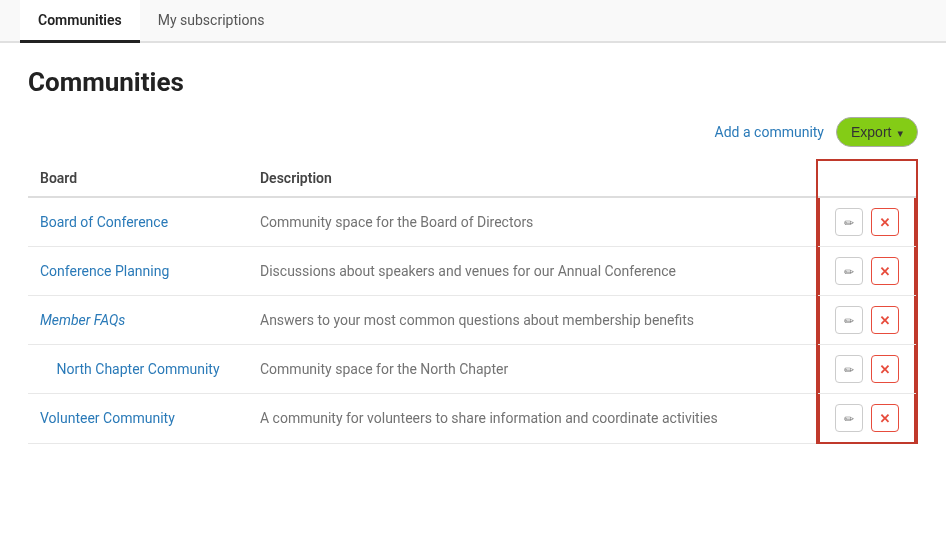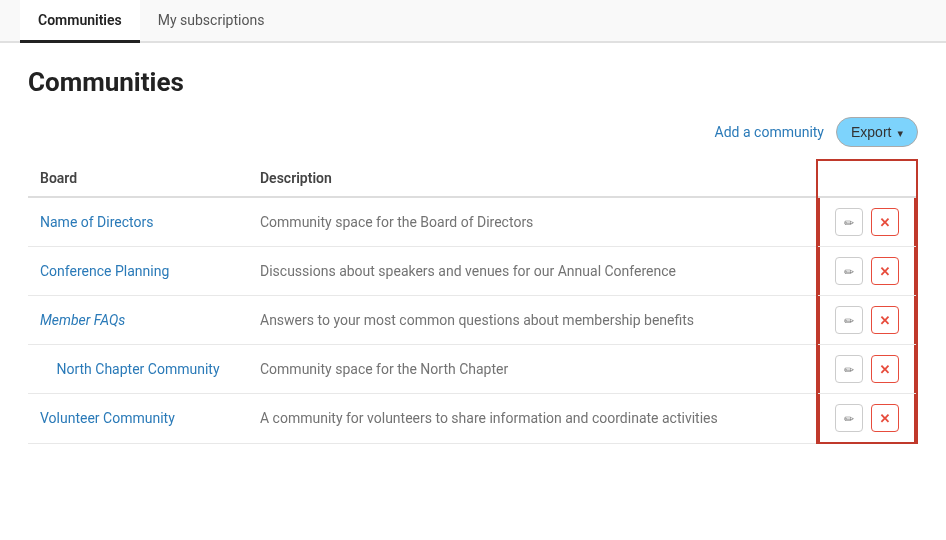--- a/index.html
+++ b/index.html
@@ -58,21 +58,21 @@
     .add-community-link {
       color: #2a7ab8;
       text-decoration: none;
       font-size: 14px;
       cursor: pointer;
     }
     .export-btn {
       border: 1px solid #aaa;
       border-radius: 20px;
       padding: 6px 14px;
-      background: #7dd3fc;
+      background: #84cc16;
       cursor: pointer;
       font-size: 14px;
       color: #333;
       display: flex;
       align-items: center;
       gap: 6px;
     }
     
     .communities-table {
       width: 100%;
@@ -206,21 +206,21 @@
             <span>Board</span>
           </th>
           <th>
             <span>Description</span>
           </th>
           <th class="actions-col actions-col-header"></th>
         </tr>
       </thead>
       <tbody id="table-body">
       <tr>
-            <td style="width: 220px;"><a class="community-name-link">Name of Directors</a></td>
+            <td style="width: 220px;"><a class="community-name-link">Board of Conference</a></td>
             <td><span class="description-text">Community space for the Board of Directors</span></td>
             <td class="actions-td" style="width: 90px;">
               <div class="actions-cell">
                 <button class="action-btn">
                   <span class="pencil-icon"></span>
                 </button>
                 <button class="action-btn delete-btn">
                   <span class="x-icon"></span>
                 </button>
               </div>

